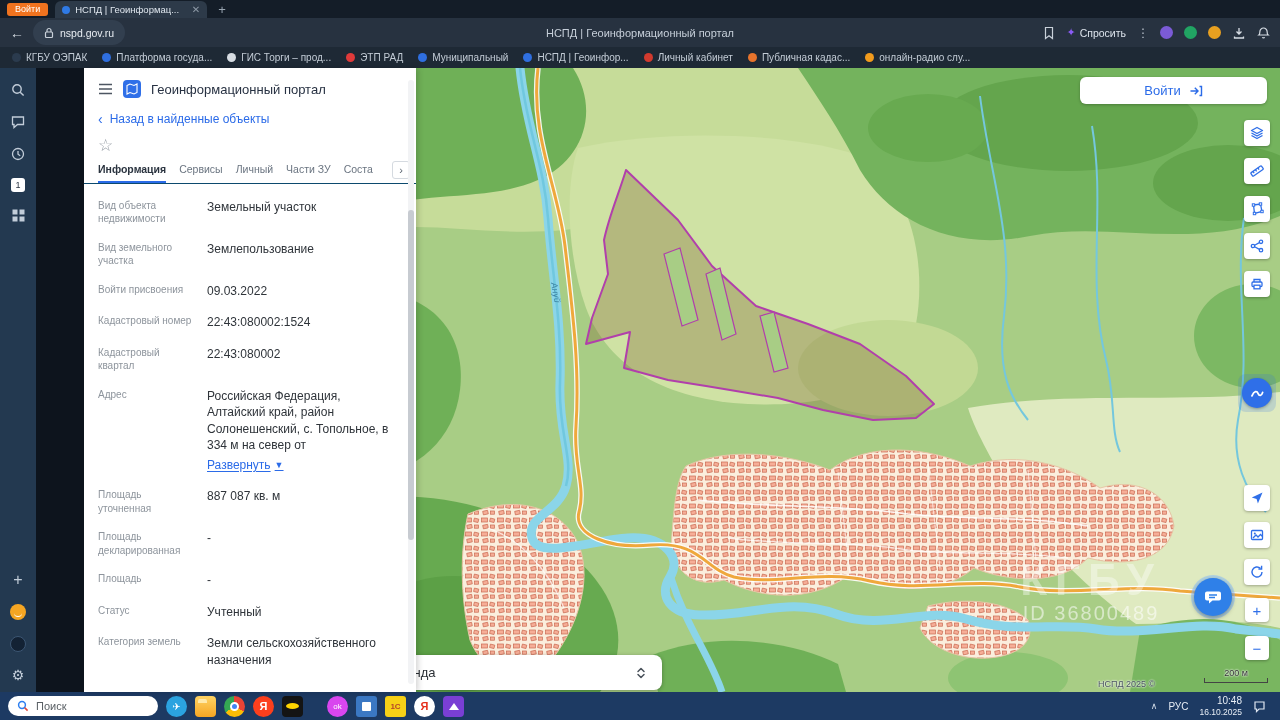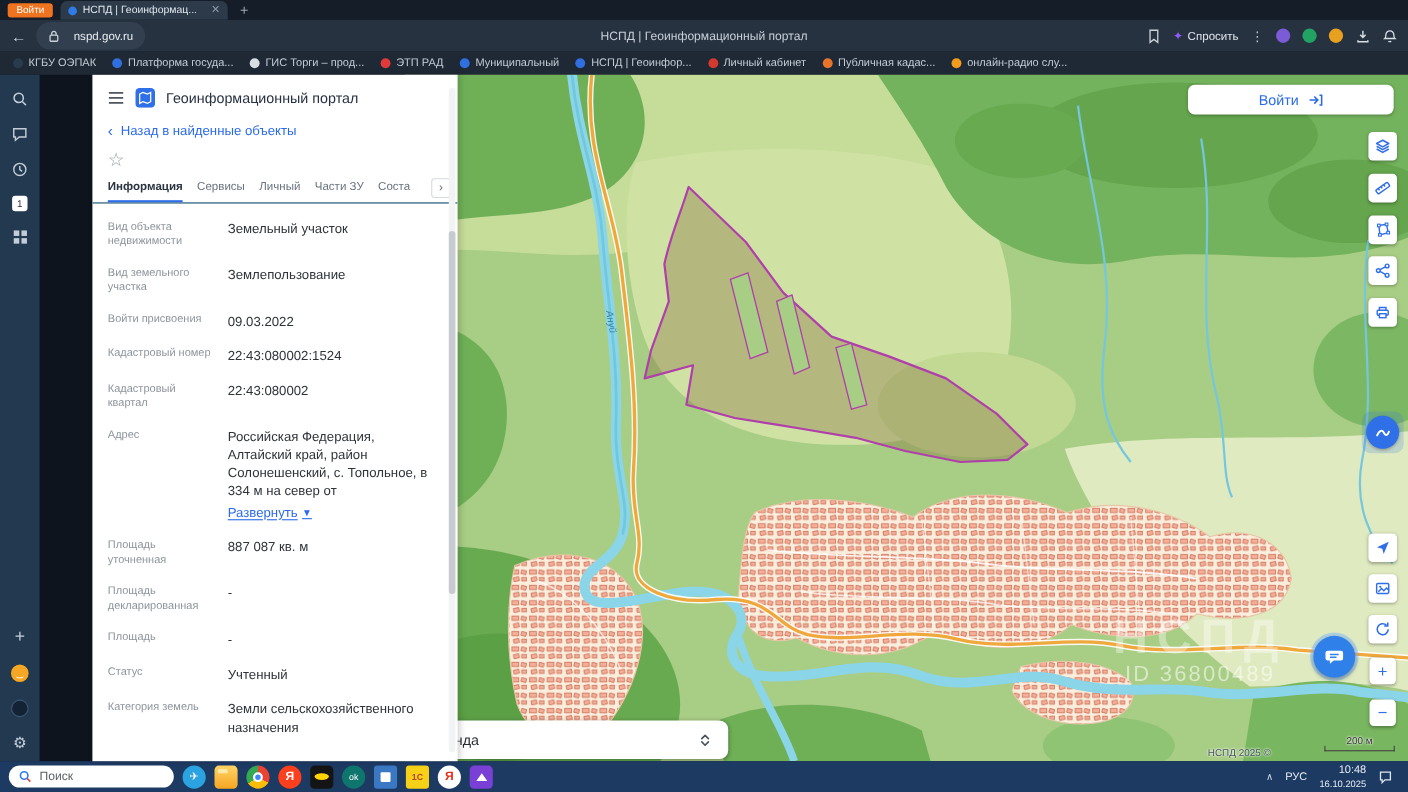--- a/index.html
+++ b/index.html
@@ -15,21 +15,21 @@
          display:flex; align-items:center; gap:5px; padding:0 7px; }
   .tab-favicon { width:8px; height:8px; border-radius:50%; background:#2f7ae5; flex:0 0 auto; }
   .tab-title { flex:1; font-size:9.5px; color:#dfe6ee; white-space:nowrap; overflow:hidden; text-overflow:ellipsis; }
   .tab-close { color:#8d99a6; font-size:10px; line-height:1; }
   .newtab { color:#9aa6b2; font-size:13px; line-height:1; padding:0 4px; }
 
   .addrbar { position:absolute; left:0; top:18px; width:1280px; height:29px; background:#273240;
              display:flex; align-items:center; gap:9px; padding:0 10px; }
   .nav-arrow { color:#d8dee5; font-size:14px; line-height:1; }
   .url-pill { background:#323f4f; border-radius:13px; height:25px; display:flex; align-items:center;
-              gap:13px; padding:0 11px; }
+              gap:6px; padding:0 11px; }
   .url-text { font-size:10.5px; color:#e8edf2; }
   .page-title-center { position:absolute; left:50%; top:50%; transform:translate(-50%,-50%);
                        font-size:11px; color:#c6cfd9; white-space:nowrap; }
   .addr-right { margin-left:auto; display:flex; align-items:center; gap:11px; }
   .ask-pill { display:flex; align-items:center; gap:4px; font-size:10.5px; color:#dde4ec; }
   .sparkle { color:#8b5cf6; font-size:11px; }
   .kebab { color:#b9c2cc; font-size:12px; }
   .ext-dot { width:13px; height:13px; border-radius:50%; }
   .ext-purple { background:#7b5bd6; } .ext-teal { background:#21a463; } .ext-amber { background:#e8a020; }
 
@@ -127,21 +127,21 @@
          font-size:11px; color:#fff; position:relative; flex:0 0 auto; }
   .tbi-telegram { background:#2ba3e0; border-radius:50%; font-size:10px; }
   .tbi-explorer { background:linear-gradient(#ffd465,#f5a623); border-radius:4px; }
   .tbi-explorer::after { content:""; position:absolute; left:3px; top:3px; width:9px; height:4px;
                          background:#ffe9a8; border-radius:2px 2px 0 0; }
   .tbi-chrome { border-radius:50%; background:conic-gradient(#ea4335 0 33%,#fbbc05 0 66%,#34a853 0 100%); }
   .tbi-chrome::after { content:""; position:absolute; inset:6px; background:#4285f4; border:2px solid #fff; border-radius:50%; }
   .tbi-yandex { background:#fc3f1d; border-radius:50%; font-weight:700; }
   .tbi-bat { background:#141414; border-radius:4px; }
   .tbi-bat::after { content:""; width:13px; height:6px; background:#ffd400; border-radius:50%; }
-  .tbi-ok { background:#0f766e; border-radius:50%; font-size:8px; }
+  .tbi-ok { background:#d946ef; border-radius:50%; font-size:8px;margin-left:16px; }
   .tbi-save { background:#3b78c3; border-radius:3px; }
   .tbi-save::after { content:""; width:9px; height:9px; background:#fff; border-radius:1px; }
   .tbi-onec { background:#f7d117; border-radius:3px; color:#b5462a; font-size:8px; font-weight:700; }
   .tbi-ybro { background:#fff; border-radius:50%; color:#e52e1a; font-weight:700; }
   .tbi-photos { background:#7a3fd4; border-radius:4px; }
   .tbi-photos::after { content:""; width:0; height:0; border-left:5px solid transparent;
                        border-right:5px solid transparent; border-bottom:7px solid #fff; }
   .tb-right { margin-left:auto; display:flex; align-items:center; gap:11px; padding-right:6px; }
   .tb-chev { color:#cfd9e6; font-size:9px; }
   .tb-lang { color:#e7edf5; font-size:10px; }
@@ -495,21 +495,21 @@
           <path d="M4 4.5h12a2 2 0 0 1 2 2v5a2 2 0 0 1-2 2H9.5L6 16.5V13.5H4a2 2 0 0 1-2-2v-5a2 2 0 0 1 2-2Z" fill="#fff"></path>
           <path d="M6 8h8M6 10.5h6" stroke="#2f80e8" stroke-width="1.3"></path>
         </svg>
       </div>
     </div>
 
     <div class="zoom-btn" style="top:530px">+</div>
     <div class="zoom-btn" style="top:568px">−</div>
 
     <div class="watermark">
-      <div class="wm-brand">НСПД</div>
+      <div class="wm-brand">КГБУ</div>
       <div class="wm-id">ID 36800489</div>
     </div>
 
     <div class="legend">
       <span class="legend-label">Легенда</span>
       <svg width="14" height="16" viewBox="0 0 14 16">
         <path d="M4 6.5 7 3.5 10 6.5M4 9.5 7 12.5 10 9.5" fill="none" stroke="#4a525b" stroke-width="1.5" stroke-linecap="round" stroke-linejoin="round"></path>
       </svg>
     </div>
 

